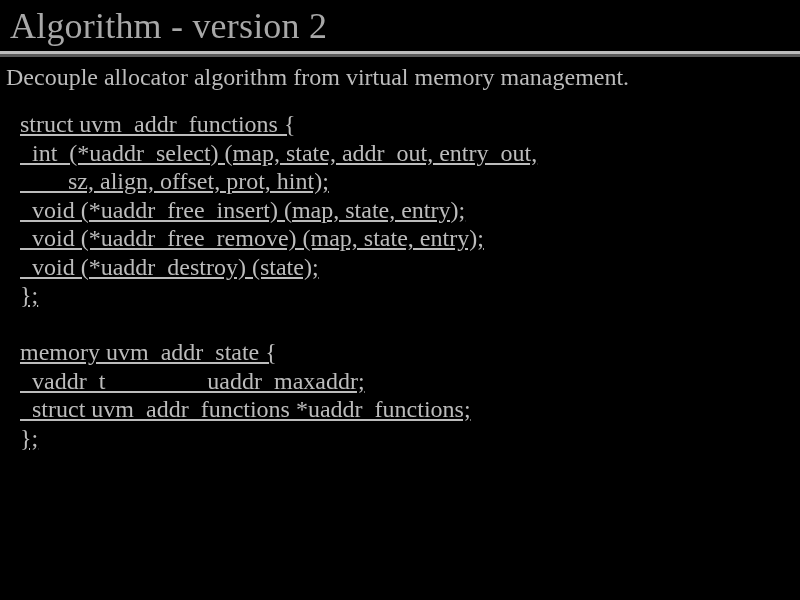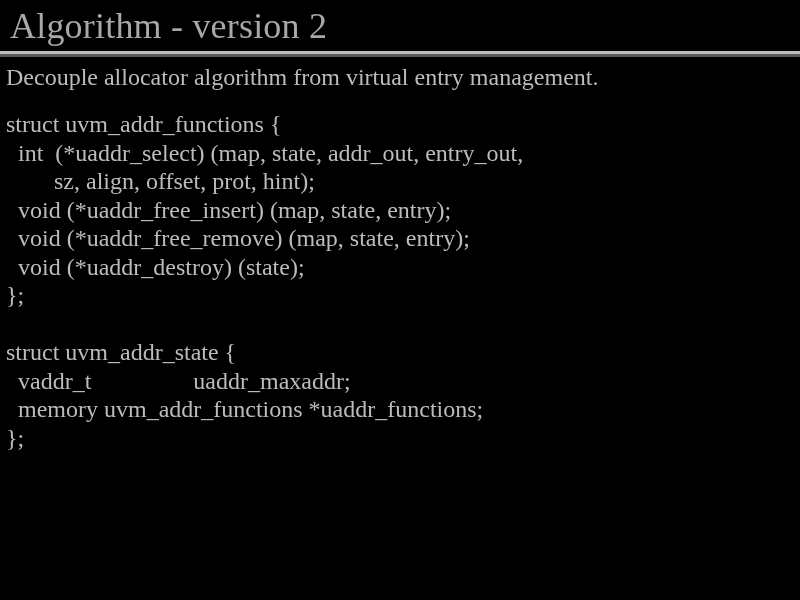--- a/index.html
+++ b/index.html
@@ -58,26 +58,27 @@
   .lead-line {
     margin: 0;
     padding: 0 0 0 6px;
     font-size: 24px;
     line-height: 34px;
     color: #bcbcbc;
     white-space: pre;
   }
   .code-block {
     margin: 0;
-    padding: 0 0 0 6px;
+    padding: 0 0 0 20px;
     font-family: "Liberation Serif", "DejaVu Serif", serif;
     font-size: 24px;
     line-height: 28.5px;
     color: #bcbcbc;
     white-space: pre;
+    text-decoration: underline;
   }
   .code-block.first {
     margin-top: 16px;
   }
   .code-block.second {
     margin-top: 28.5px;
   }
   .code-line {
     white-space: pre;
     display: block;
@@ -91,20 +92,20 @@
 
   <div class="slide-title">Algorithm - version 2</div>
 
   <div class="title-rule">
     <div class="rule-light"></div>
     <div class="rule-dark"></div>
   </div>
 
   <div class="body-area">
 
-    <p class="lead-line">Decouple allocator algorithm from virtual entry management.</p>
+    <p class="lead-line">Decouple allocator algorithm from virtual memory management.</p>
 
     <pre class="code-block first"><span class="code-line">struct uvm_addr_functions {</span><span class="code-line">  int  (*uaddr_select) (map, state, addr_out, entry_out,</span><span class="code-line">        sz, align, offset, prot, hint);</span><span class="code-line">  void (*uaddr_free_insert) (map, state, entry);</span><span class="code-line">  void (*uaddr_free_remove) (map, state, entry);</span><span class="code-line">  void (*uaddr_destroy) (state);</span><span class="code-line">};</span></pre>
 
-    <pre class="code-block second"><span class="code-line">struct uvm_addr_state {</span><span class="code-line">  vaddr_t                 uaddr_maxaddr;</span><span class="code-line">  memory uvm_addr_functions *uaddr_functions;</span><span class="code-line">};</span></pre>
+    <pre class="code-block second"><span class="code-line">memory uvm_addr_state {</span><span class="code-line">  vaddr_t                 uaddr_maxaddr;</span><span class="code-line">  struct uvm_addr_functions *uaddr_functions;</span><span class="code-line">};</span></pre>
 
   </div>
 </div>
 
 </body></html>

